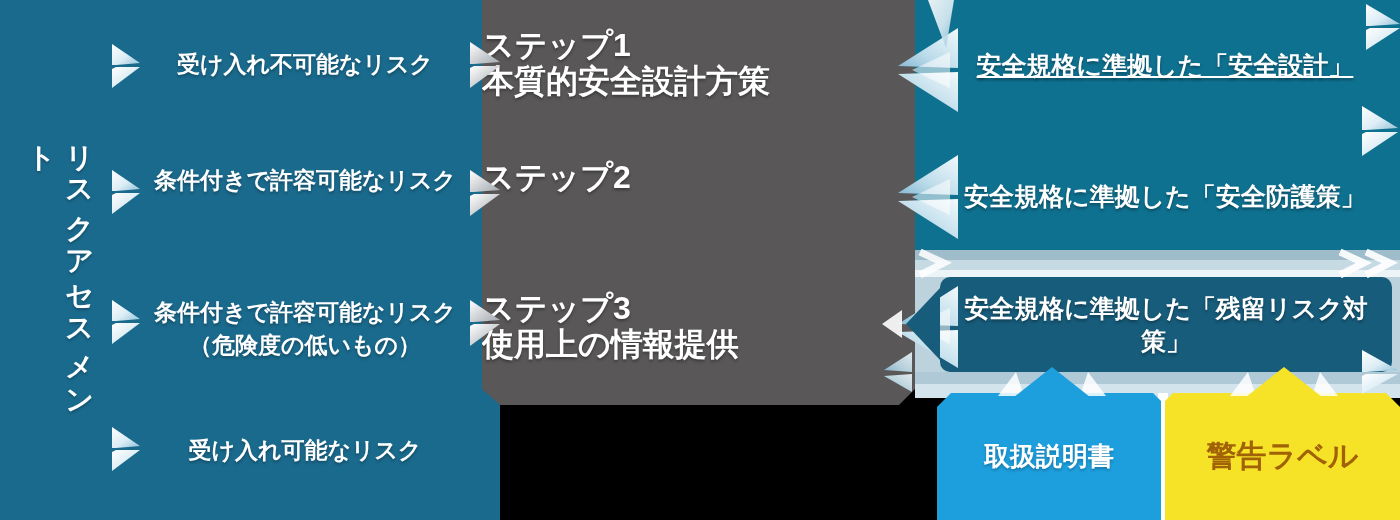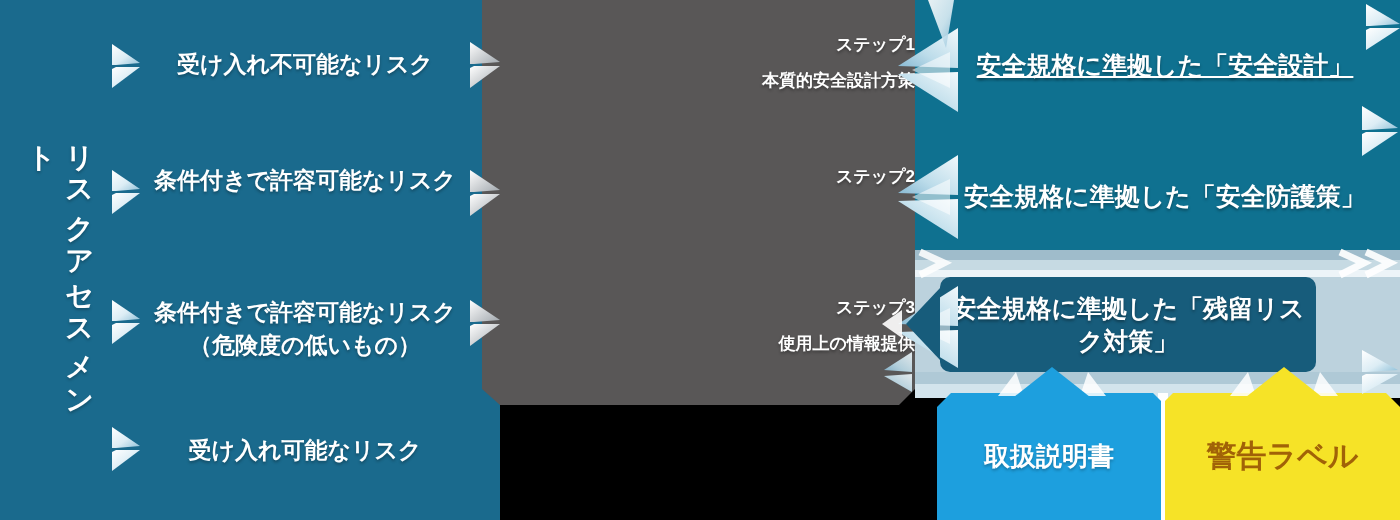--- a/index.html
+++ b/index.html
@@ -21,39 +21,39 @@
     text-shadow:0 2px 3px rgba(0,0,0,.3);
   }
   .risk-item span{display:block;}
   .ri-1{top:48px;} .ri-2{top:164px;} .ri-3{top:296px;} .ri-4{top:434px;}
   
   .gray-box{
     position:absolute;left:482px;top:0;width:433px;height:405px;background:#595757;
     clip-path:polygon(0 0,100% 0,100% calc(100% - 16px),calc(100% - 16px) 100%,18px 100%,0 calc(100% - 16px));
   }
   .step-row{
-    position:absolute;left:0;width:100%;text-align:right;color:#fff;
-    font-size:17px;line-height:36px;text-shadow:0 2px 3px rgba(0,0,0,.35);
+    position:absolute;left:0;width:100%;text-align:left;color:#fff;
+    font-size:32px;line-height:36px;text-shadow:0 2px 3px rgba(0,0,0,.35);
   }
   .step-row span{display:block;}
   .st-1{top:27px;} .st-2{top:159px;} .st-3{top:290px;}
   
   .right-top{position:absolute;left:915px;top:0;width:485px;height:253px;background:#0F7190;}
   .right-mid{
     position:absolute;left:915px;top:250px;width:485px;height:148px;
     background:linear-gradient(#9FBCCB 0 10px,#C6DAE3 10px 20px,#EDF4F8 20px 27px,
                #BCD2DD 27px 122px,#AFC9D6 122px 134px,#D3E4EC 134px 148px);
   }
   .right-row{
     position:absolute;left:940px;width:450px;text-align:center;color:#fff;
     font-size:25px;line-height:30px;text-shadow:0 2px 3px rgba(0,0,0,.35);
   }
   .rr-1{top:50px;text-decoration:underline;} .rr-2{top:181px;}
   .dark-band{
-    position:absolute;left:940px;top:277px;width:376px;height:95px;background:#175C7B;
+    position:absolute;left:940px;top:277px;width:452px;height:95px;background:#175C7B;
     border-radius:10px;display:flex;align-items:center;justify-content:center;
   }
   .dark-band .right-row-label{
     color:#fff;font-size:25px;text-align:center;text-shadow:0 2px 3px rgba(0,0,0,.35);
   }
   
   .box-gap{position:absolute;left:1158px;top:393px;width:10px;height:127px;background:#fff;}
   .manual-box{
     position:absolute;left:937px;top:393px;width:224px;height:127px;background:#1D9FDE;
     clip-path:polygon(14px 0,calc(100% - 8px) 0,100% 8px,100% 100%,0 100%,0 14px);

